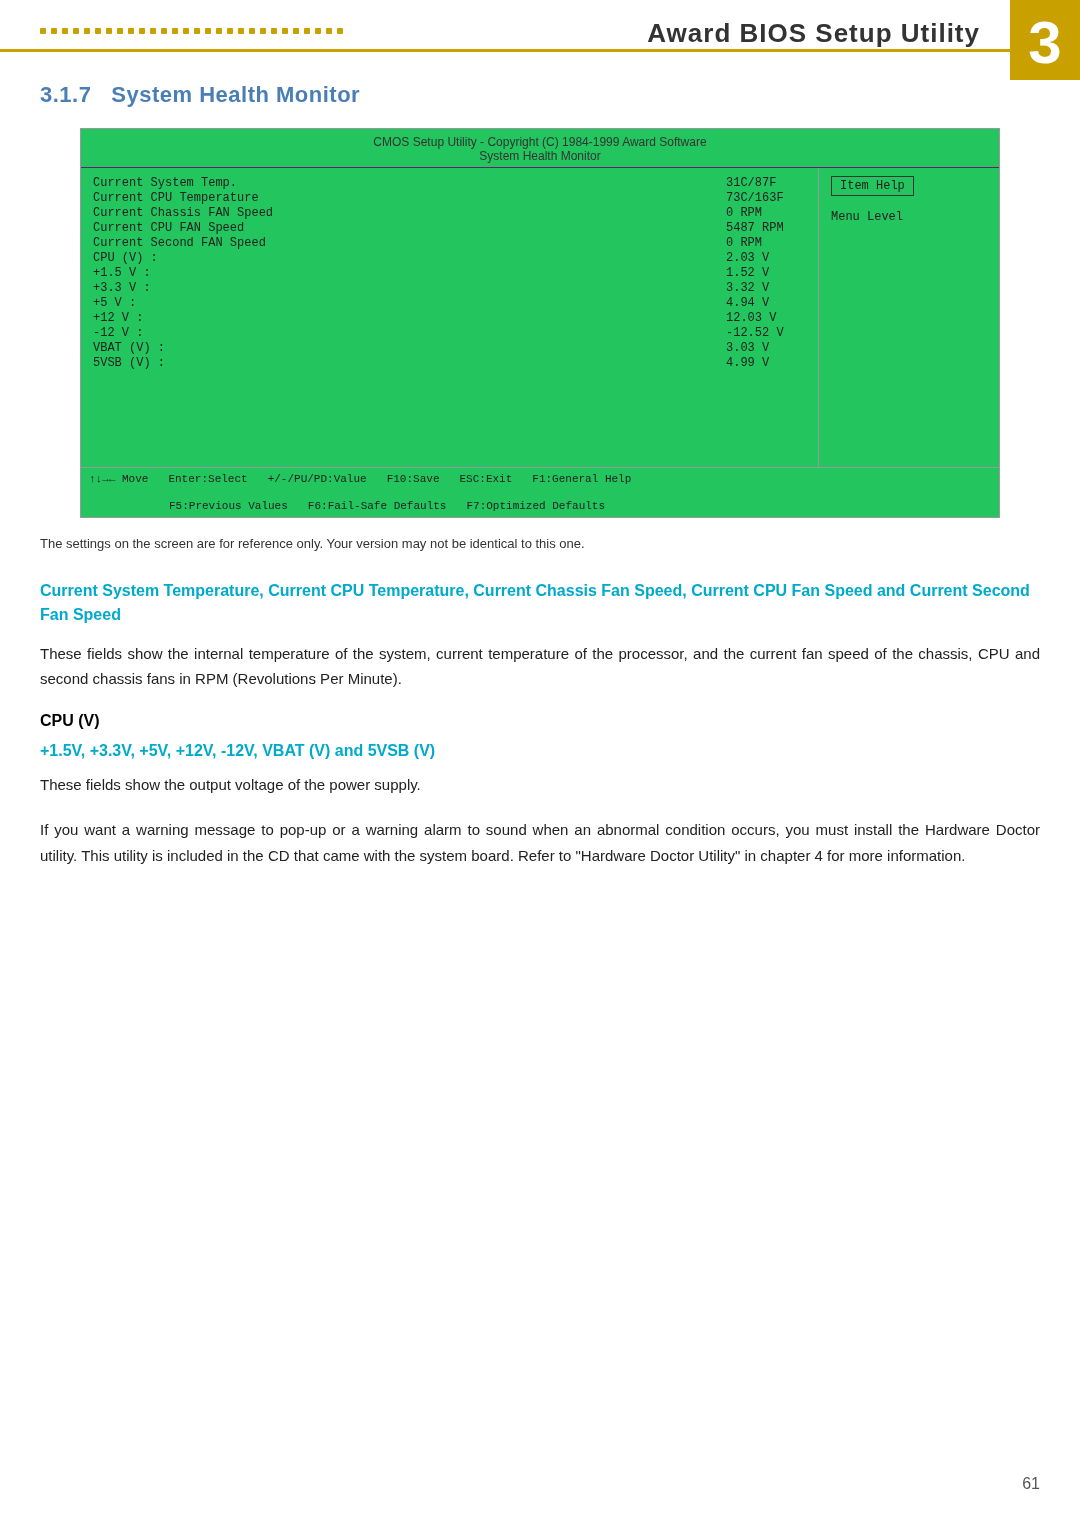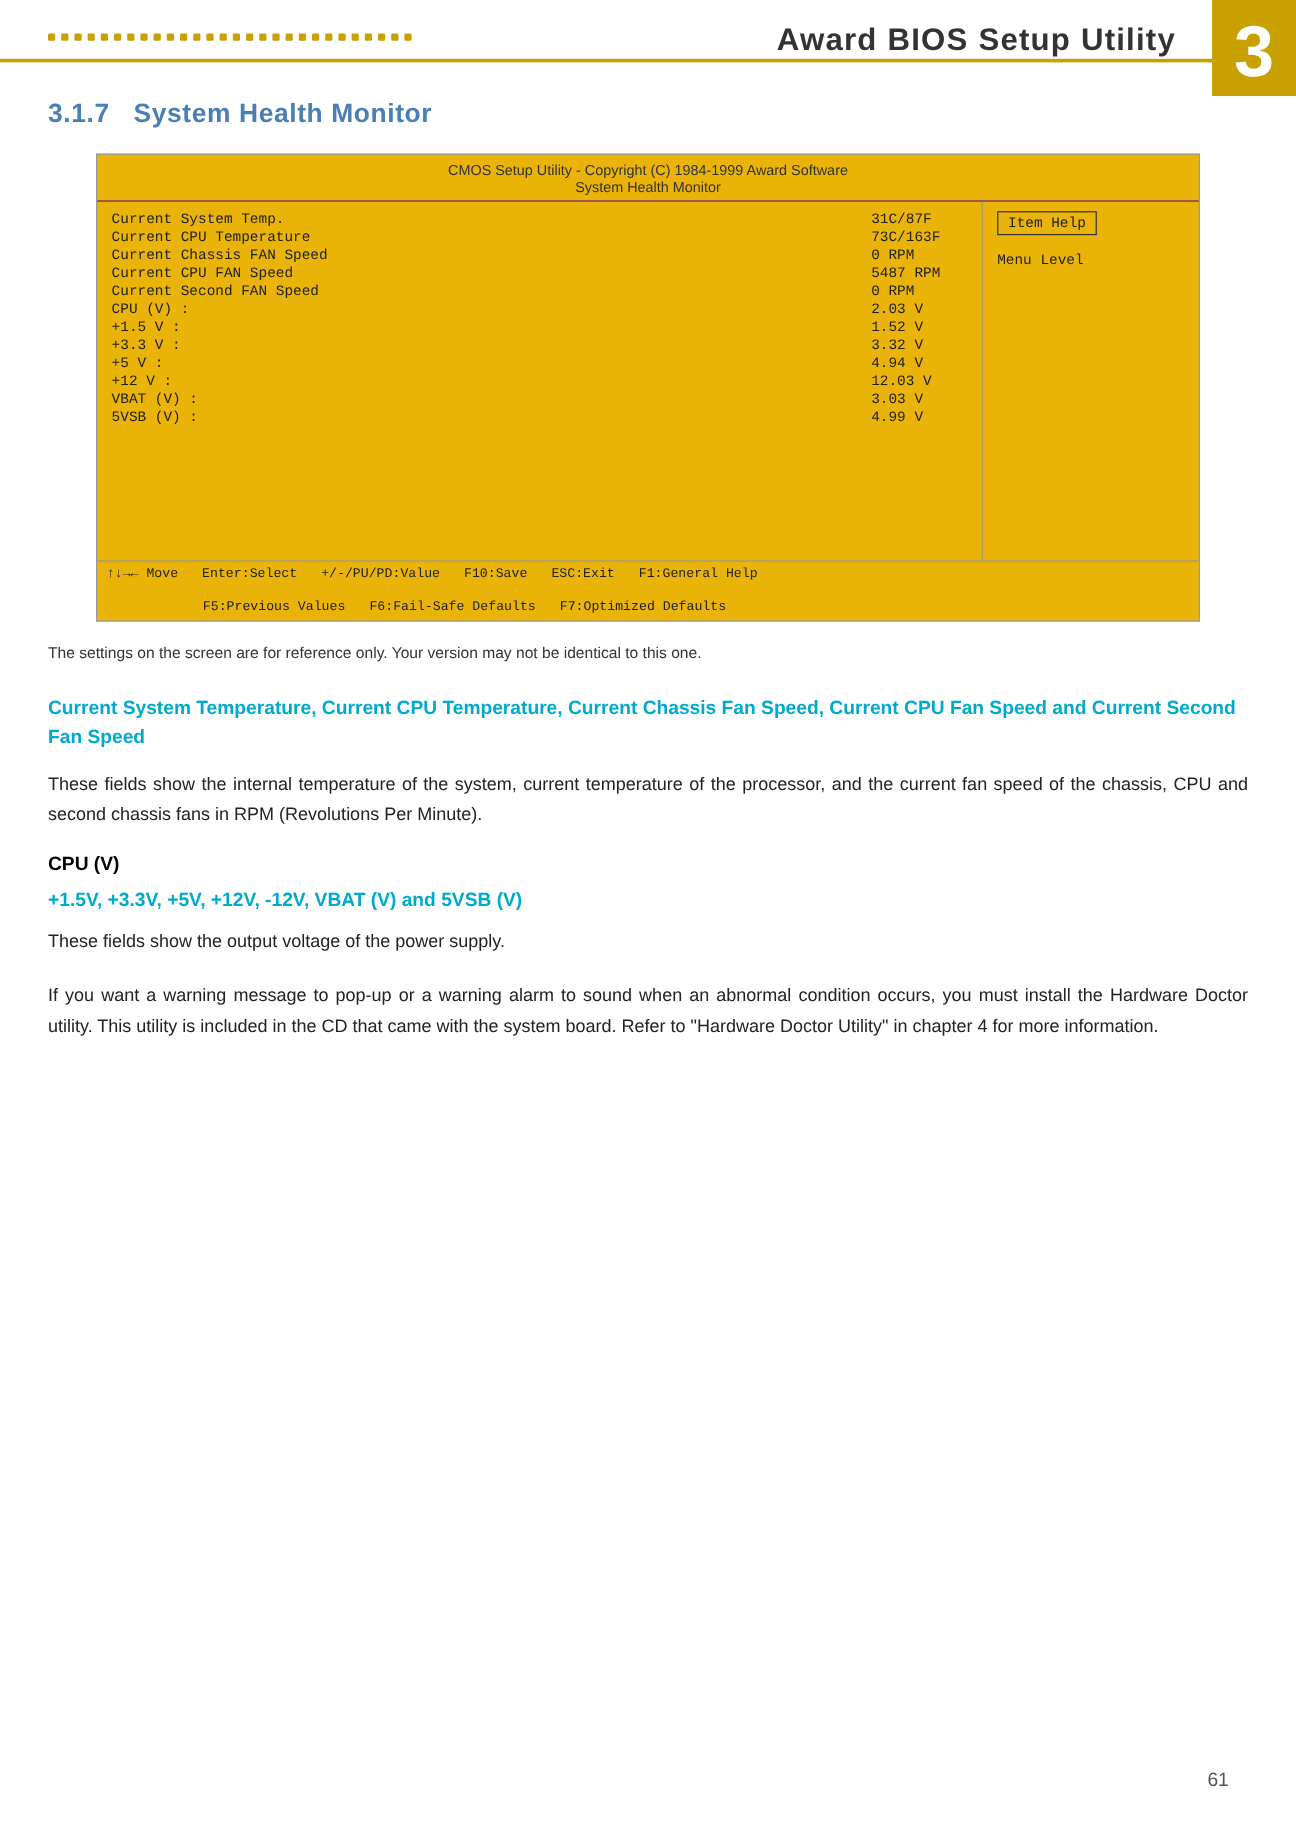--- a/index.html
+++ b/index.html
@@ -70,21 +70,21 @@
       font-weight: bold;
       color: #4a7fb5;
       padding: 30px 20px 20px 40px;
       letter-spacing: 0.5px;
     }
 
     
     .bios-container {
       margin: 0 80px;
       border: 1px solid #999;
-      background: #eab308;
+      background: #22c55e;
     }
 
     .bios-caption {
       text-align: center;
       font-size: 12px;
       color: #333;
       padding: 6px 0 4px 0;
     }
 
     .bios-box {
@@ -179,21 +179,21 @@
     .voltage-heading {
       color: #00aacc;
       font-size: 16px;
       font-weight: bold;
       margin-bottom: 12px;
     }
 
     .page-number {
       position: absolute;
       bottom: 40px;
-      right: 56px;
+      right: 40px;
       font-size: 16px;
       color: #555;
     }
 
     .dots-row {
       display: flex;
       gap: 5px;
       align-items: center;
     }
   </style>
@@ -283,20 +283,24 @@
           <span class="bios-label">+3.3 V    :</span>
           <span class="bios-value">3.32 V</span>
         </div>
         <div class="bios-row">
           <span class="bios-label">+5   V    :</span>
           <span class="bios-value">4.94 V</span>
         </div>
         <div class="bios-row">
           <span class="bios-label">+12  V    :</span>
           <span class="bios-value">12.03 V</span>
+        </div>
+        <div class="bios-row">
+          <span class="bios-label">-12  V    :</span>
+          <span class="bios-value">-12.52 V</span>
         </div>
         <div class="bios-row">
           <span class="bios-label">VBAT (V) :</span>
           <span class="bios-value">3.03 V</span>
         </div>
         <div class="bios-row">
           <span class="bios-label">5VSB (V) :</span>
           <span class="bios-value">4.99 V</span>
         </div>
       </div>

